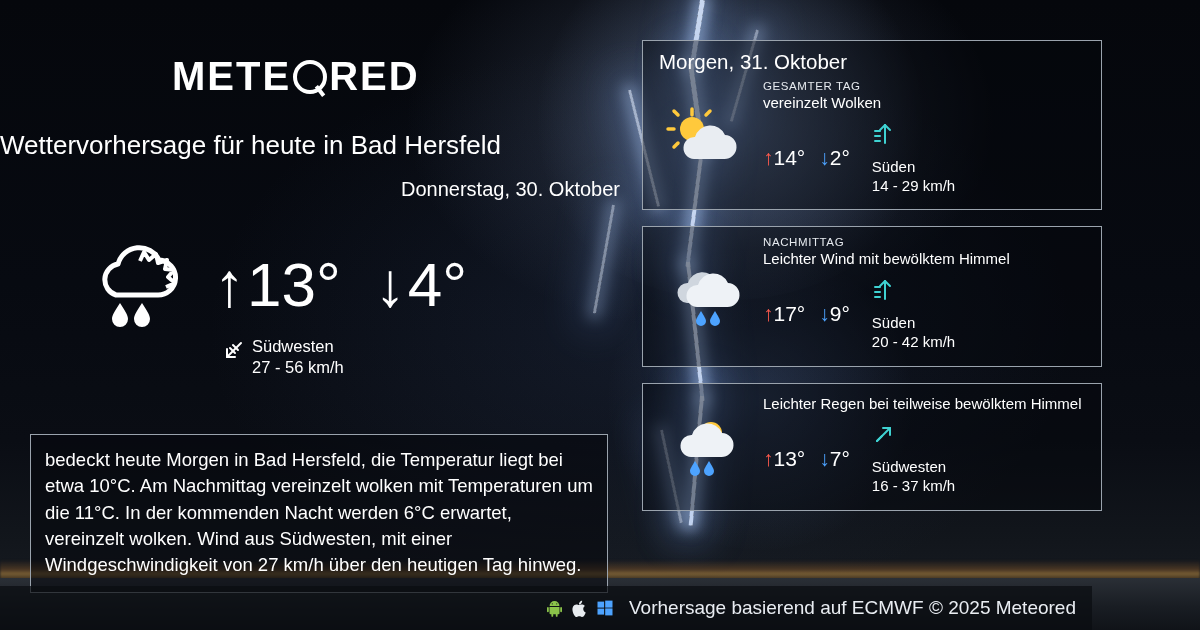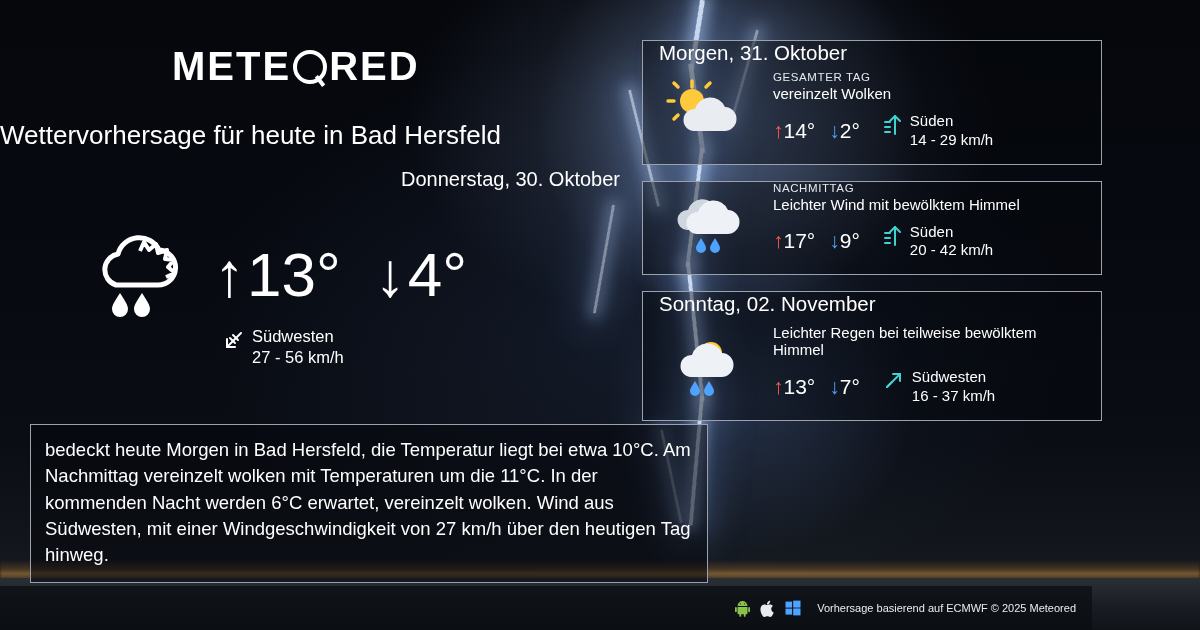--- a/index.html
+++ b/index.html
@@ -59,36 +59,36 @@
     bottom: 0;
     width: 1092px;
     height: 44px;
     display: flex;
     align-items: center;
     justify-content: flex-end;
     gap: 10px;
     padding-right: 16px;
     box-sizing: border-box;
     background: rgba(10,12,16,0.72);
-    font-size: 11px;
+    font-size: 19px;
     color: #e9edf2;
   }
   .store-icons {
     display: flex;
     align-items: center;
     gap: 9px;
     margin-right: 6px;
   }
   .store-icons svg { display: block; }
 
   
   .left {
     position: absolute;
     left: 0;
-    top: 4px;
+    top: 14px;
     width: 620px;
     height: 580px;
   }
   .logo {
     position: absolute;
     left: 172px;
     top: 40px;
     font-size: 40px;
     font-weight: bold;
     letter-spacing: 2px;
@@ -160,21 +160,21 @@
     align-items: flex-start;
     gap: 8px;
     font-size: 16.5px;
     line-height: 1.25;
   }
   .wind-today .wicon { margin-top: 3px; }
   .desc-box {
     position: absolute;
     left: 30px;
     top: 404px;
-    width: 678px;
+    width: 578px;
     box-sizing: border-box;
     border: 1px solid #9aa3ad;
     background: rgba(5,8,12,0.55);
     padding: 12px 14px 14px 14px;
     font-size: 18.5px;
     line-height: 1.42;
     color: #ffffff;
     margin-top: 16px;
   }
 
@@ -184,32 +184,32 @@
     right: 22px;
     top: 40px;
     width: 536px;
   }
   .day-card {
     box-sizing: border-box;
     width: 460px;
     border: 1px solid #9aa3ad;
     background: rgba(5,8,12,0.42);
     margin-bottom: 16px;
-    padding: 0 16px 14px 16px;
+    padding: 9px 16px 14px 16px;
     position: relative;
   }
   .day-title {
     font-size: 20.5px;
     color: #ffffff;
     margin-bottom: 6px;
   }
   .day-body {
     display: flex;
     align-items: center;
-    gap: 30px;
+    gap: 20px;
   }
   .day-icon {
     width: 84px;
     min-width: 84px;
     height: 74px;
     display: flex;
     align-items: center;
     justify-content: center;
   }
   .day-info { flex: 1; }
@@ -238,20 +238,21 @@
   .tmax { color: #ffffff; margin-top: 40px; }
   .tmin { color: #ffffff; }
   .up { color: #ff5a4d; }
   .down { color: #4da3ff; }
   .wind-block {
     display: flex;
     align-items: flex-start;
     gap: 8px;
     font-size: 15px;
     line-height: 1.25;
+    flex-direction: column;
   }
   .wind-block .wicon { margin-top: 2px; }
   .nowrap { white-space: nowrap; }
 </style>
 </head>
 <body>
 
 <div class="stage">
 
   <div class="glow" style="left:520px; top:-60px; width:420px; height:360px; background:radial-gradient(circle, rgba(160,195,255,0.30), rgba(0,0,0,0) 70%);"></div>
@@ -408,21 +409,20 @@
                 <div>Süden</div>
                 <div>20 - 42 km/h</div>
               </div>
             </div>
           </div>
         </div>
       </div>
     </div>
 
     <div class="day-card">
-      <div class="day-title">Sonntag, 02. November</div>
       <div class="day-body">
         <div class="day-icon">
           <svg width="80" height="66" viewBox="0 0 80 66">
             <circle cx="50" cy="22" r="11" fill="#ffc93c"></circle>
             <path d="M30 46 a11 11 0 0 1 1 -22 a16 16 0 0 1 30 -2 a11 11 0 0 1 -1 24 z" fill="#eef2f6"></path>
             <path d="M34 50 c-3 5 -5 8 -5 10 a5 5 0 0 0 10 0 c0 -2 -2 -5 -5 -10 z" fill="#4da3ff"></path>
             <path d="M48 50 c-3 5 -5 8 -5 10 a5 5 0 0 0 10 0 c0 -2 -2 -5 -5 -10 z" fill="#4da3ff"></path>
           </svg>
         </div>
         <div class="day-info">

